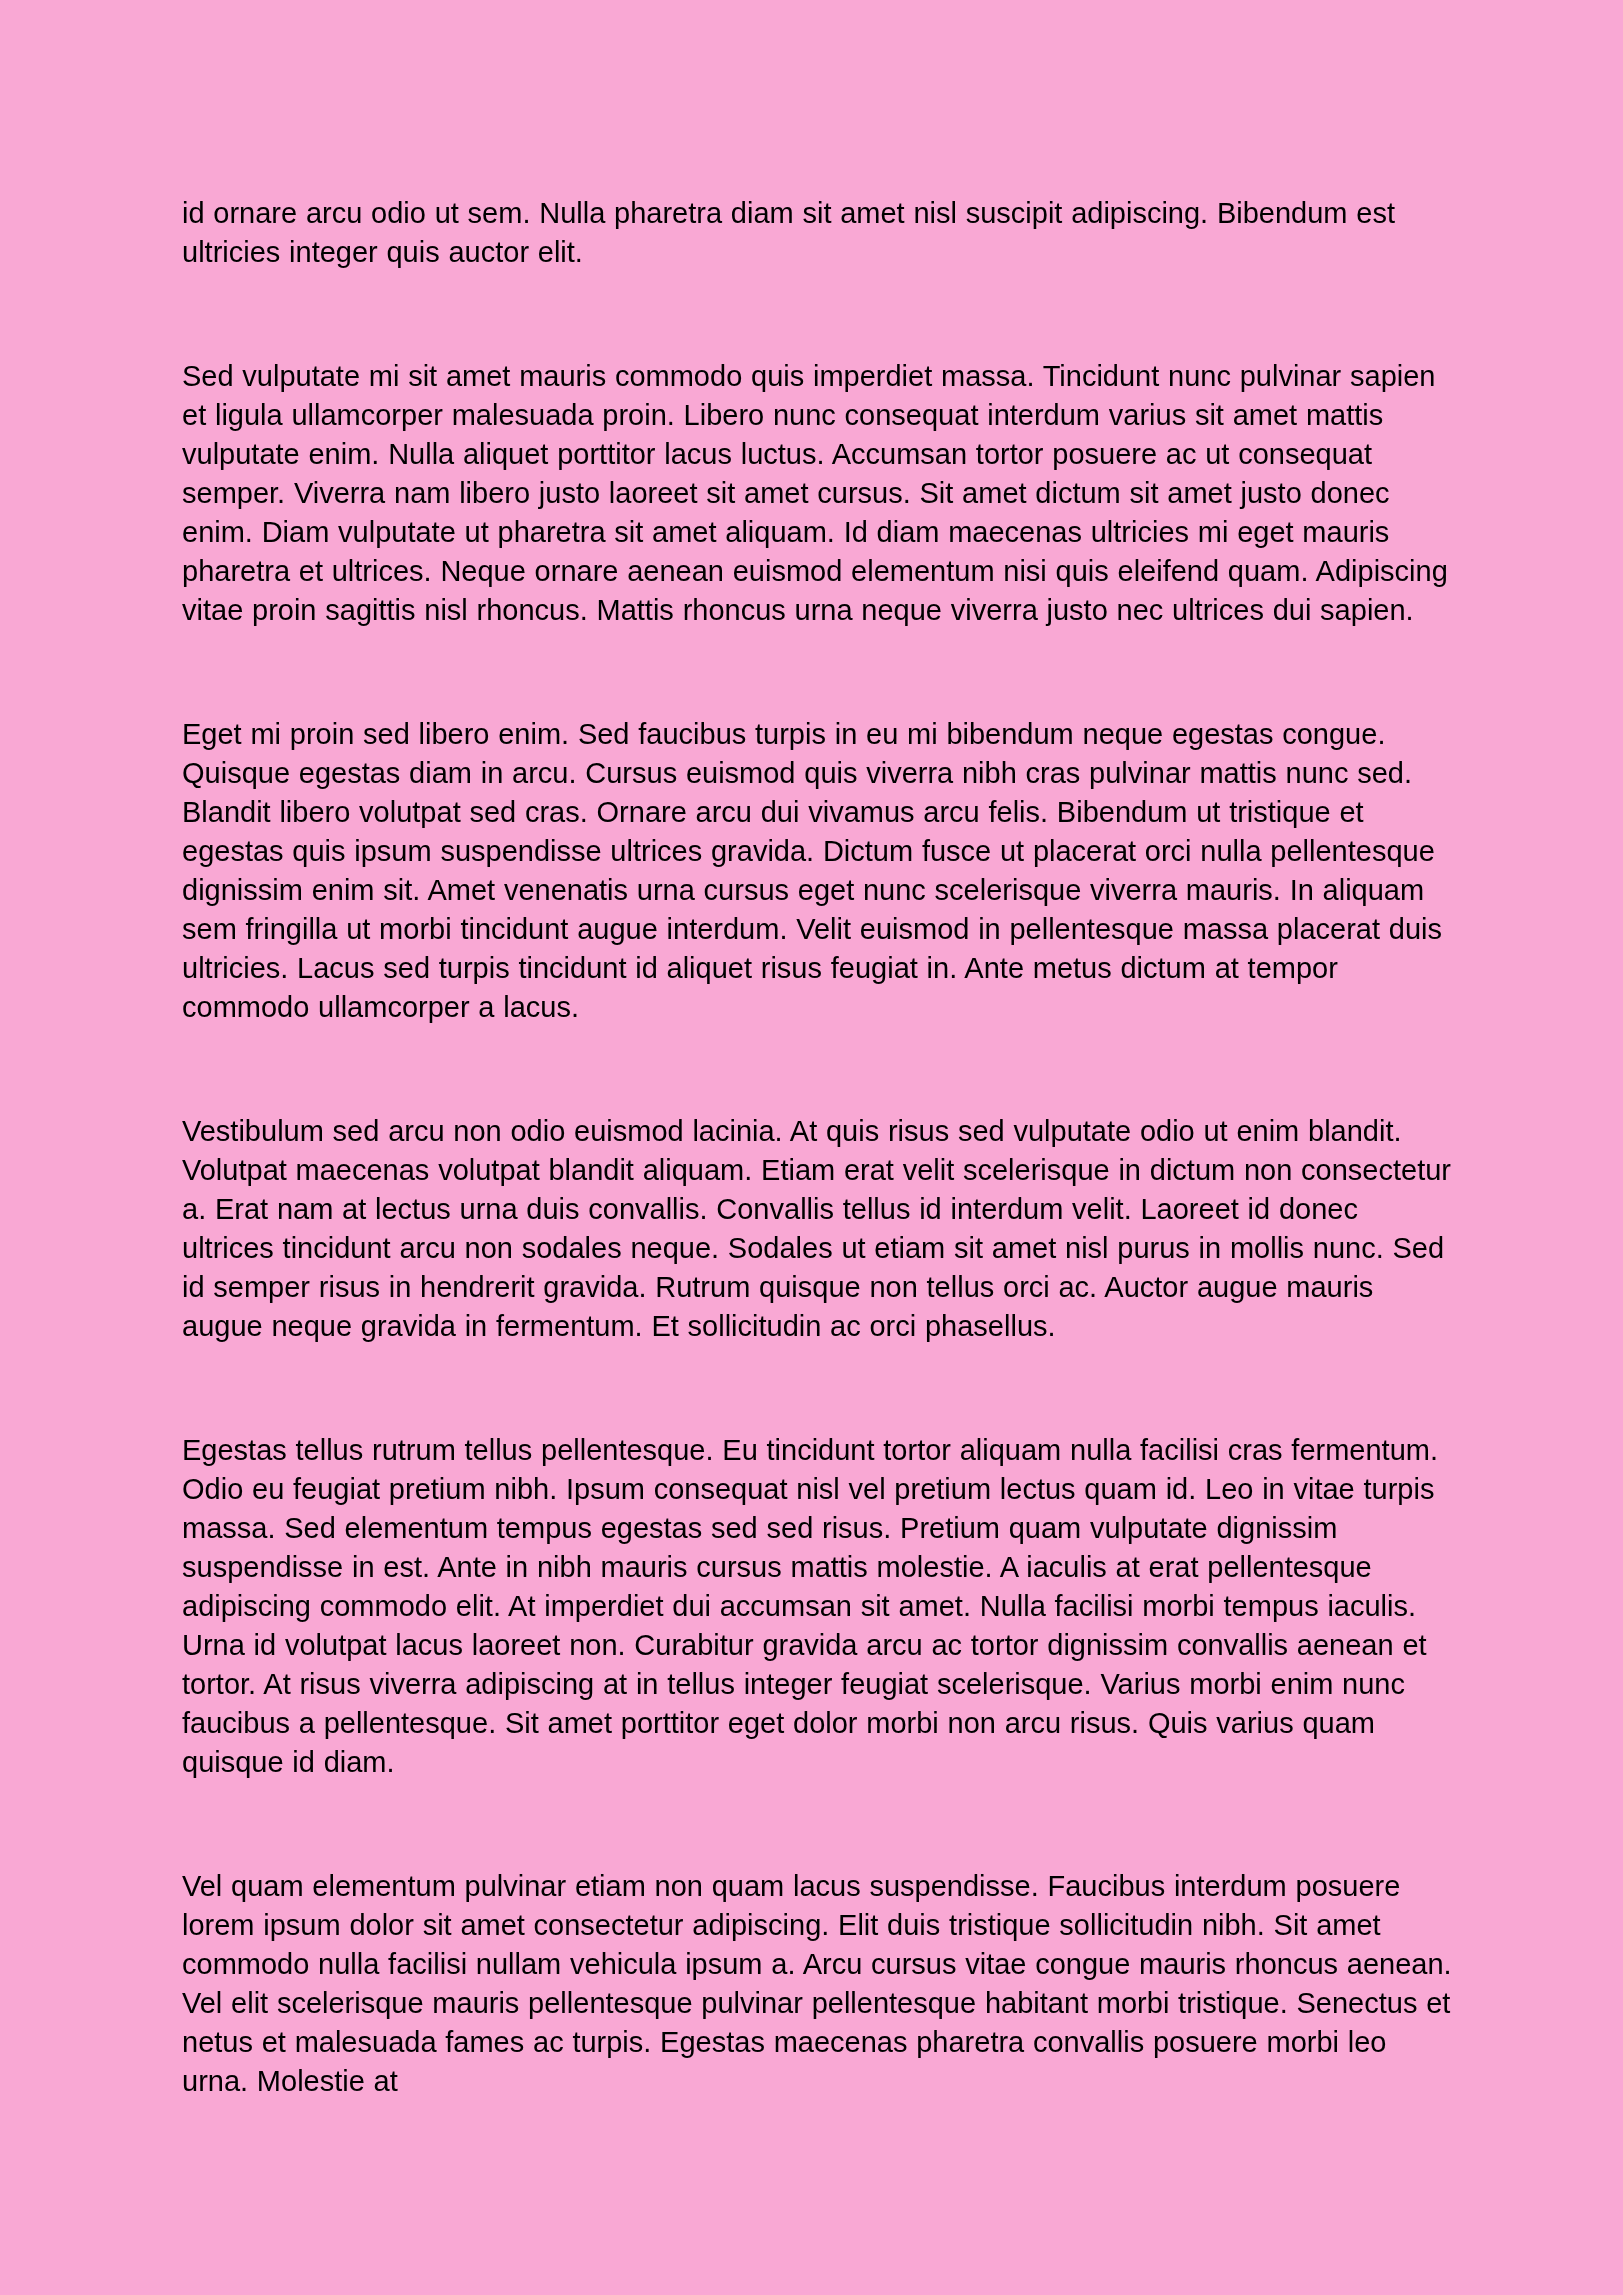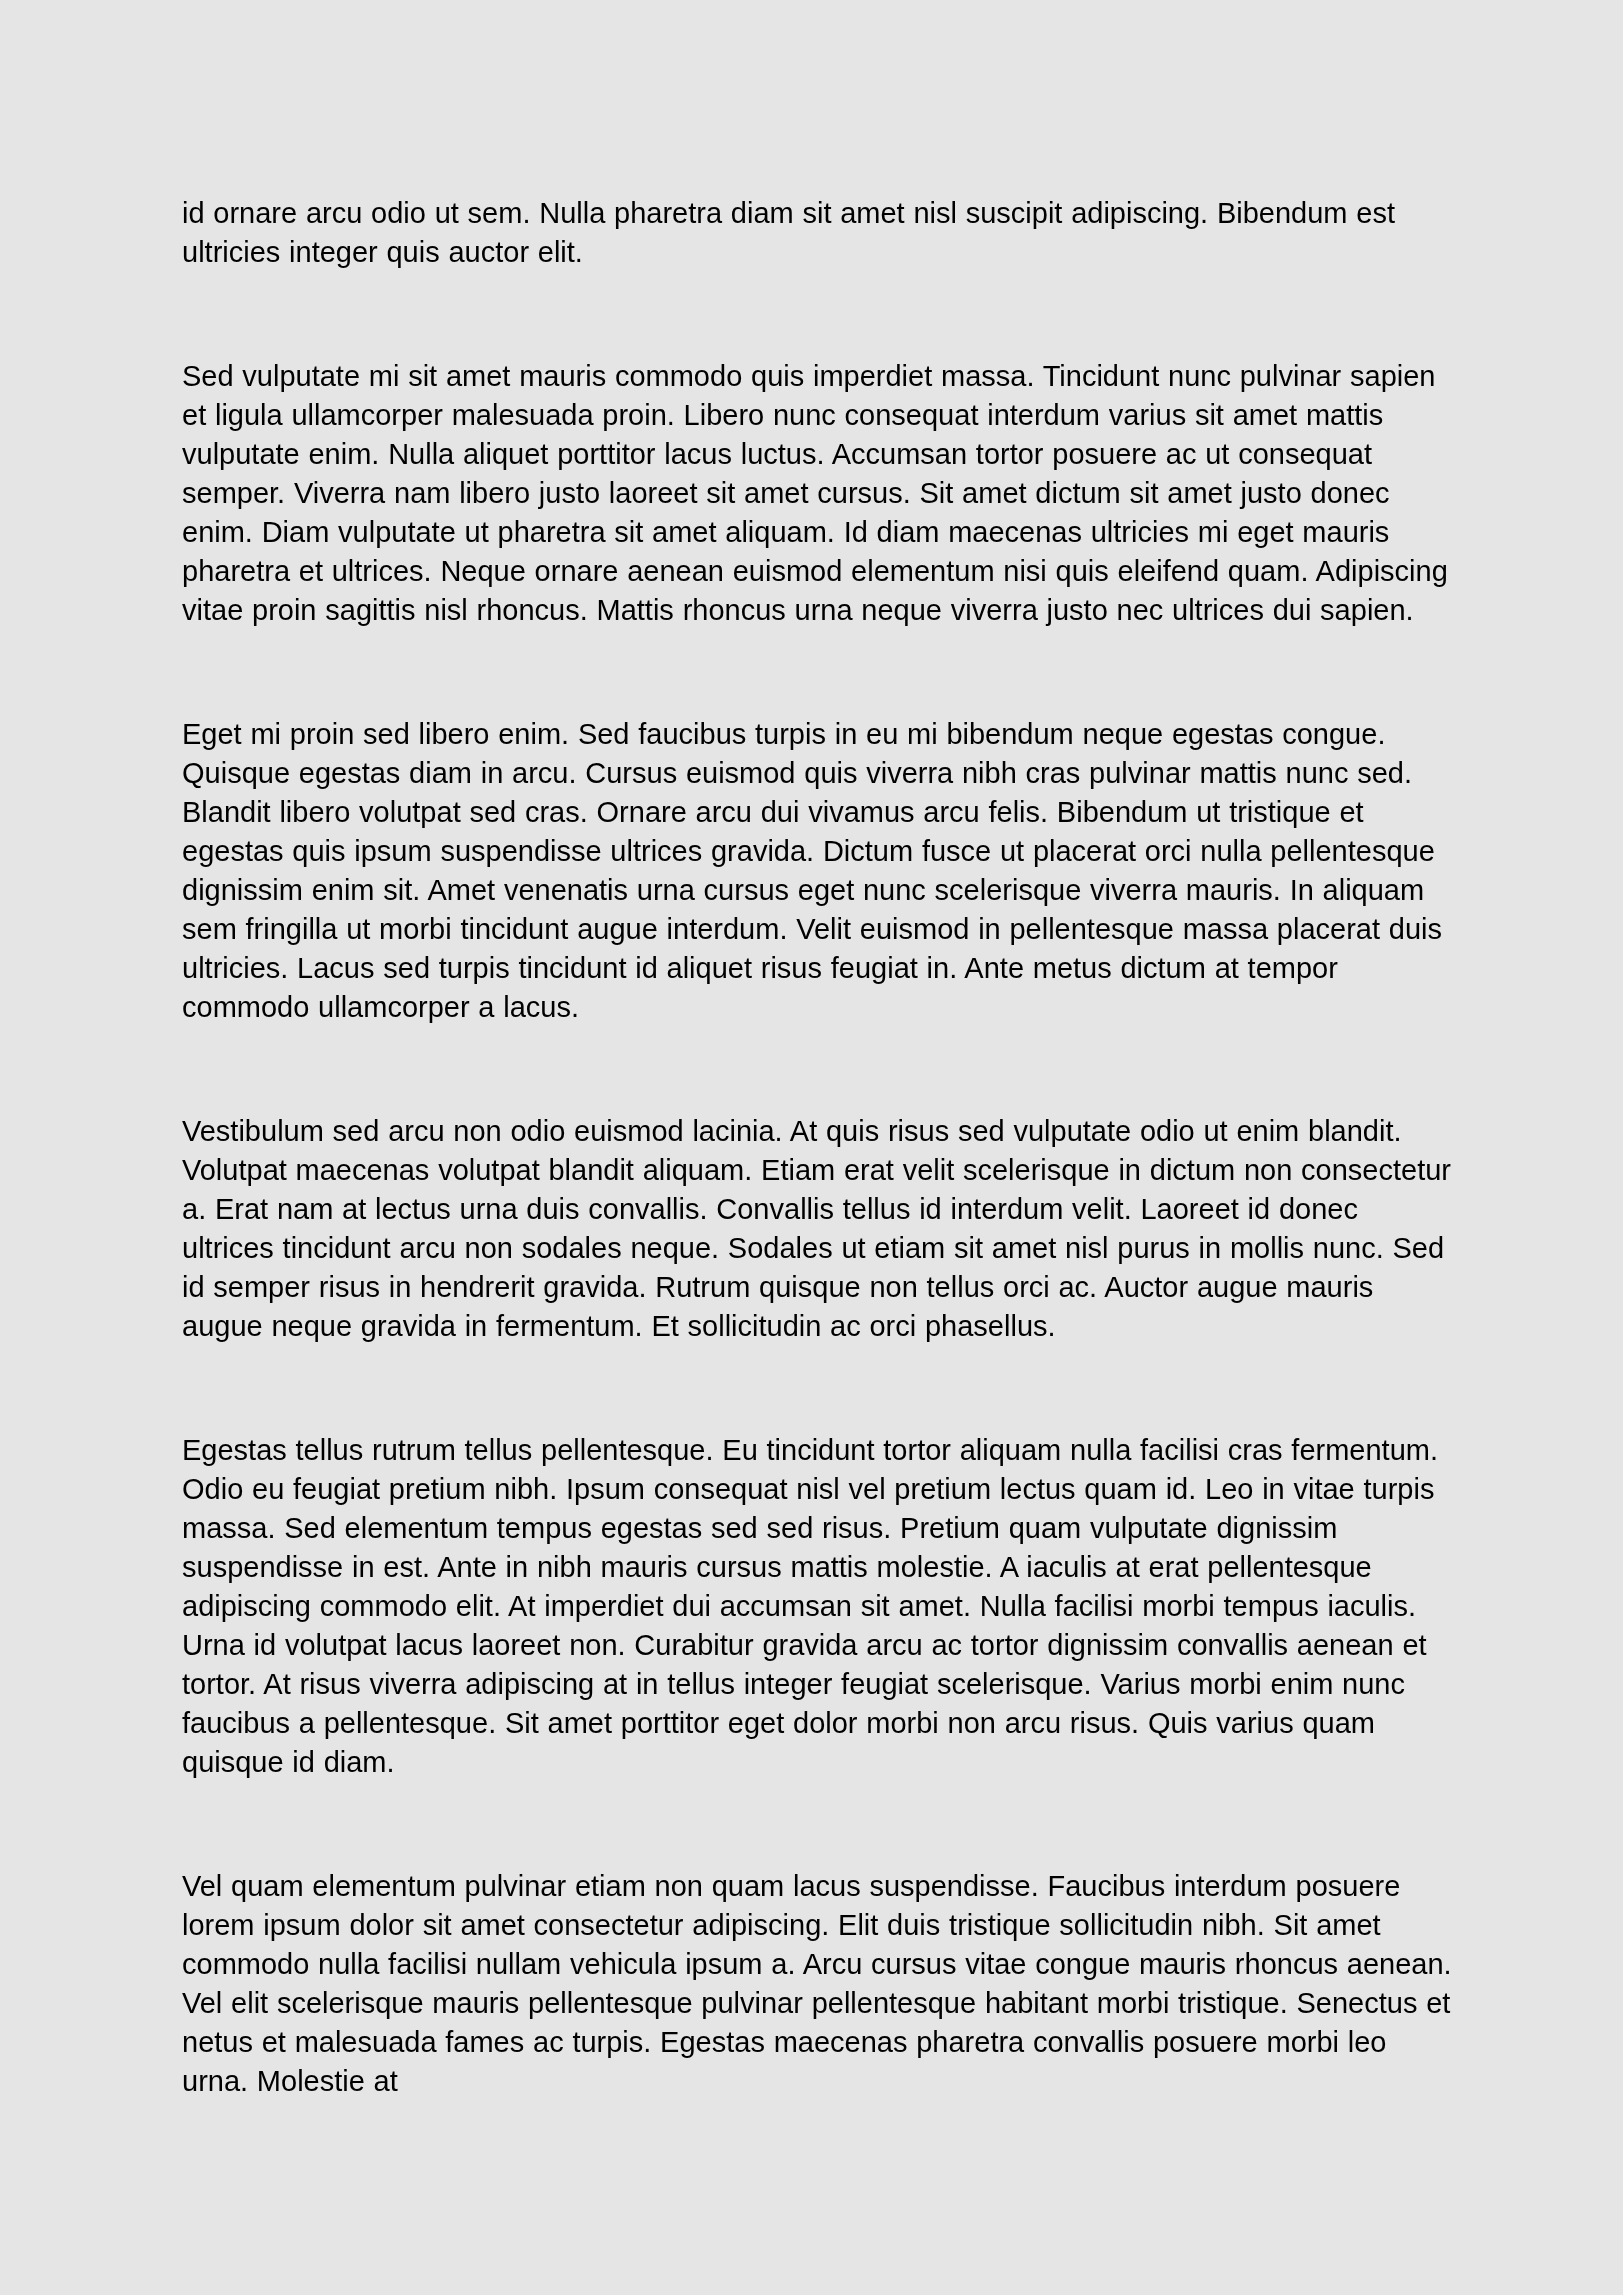--- a/index.html
+++ b/index.html
@@ -12,21 +12,21 @@
     height: 2295px;
     position: relative;
     overflow: hidden;
   }
   .page {
     position: absolute;
     left: 0;
     top: 0;
     width: 1623px;
     height: 2295px;
-    background: #e5e5e5;
+    background: #f9a8d4;
   }
   .text-column {
     position: absolute;
     left: 182px;
     top: 194px;
     width: 1275px;
     color: #000000;
     font-family: "Liberation Sans", sans-serif;
     font-size: 29px;
     line-height: 39px;

